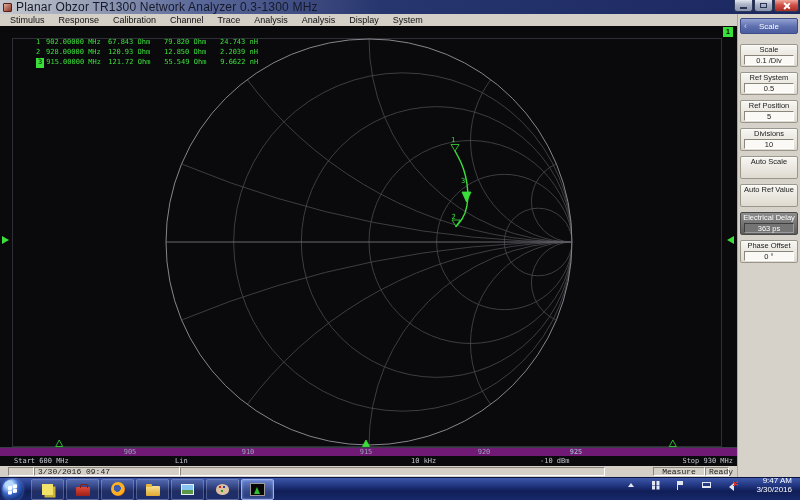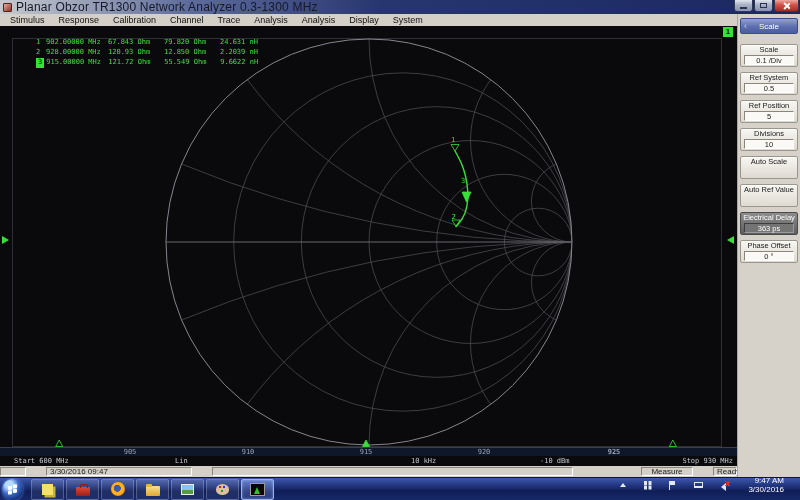--- a/index.html
+++ b/index.html
@@ -36,21 +36,21 @@
   #smith-svg { position:absolute; left:0; top:0; }
   .trace-header { position:absolute; left:2px; top:0; height:11px; font:7px "DejaVu Sans Mono",monospace;
     color:#3ae03a; white-space:pre; border-bottom:1px solid #28b828; padding:1px 4px 1px 1px; }
   .tr-chip { background:#3ae03a; color:#000; padding:0 1px; }
   .marker-table { position:absolute; left:0; top:12px; }
   .mrow { display:flex; height:10px; font:7px "DejaVu Sans Mono",monospace; color:#3ae03a; padding-left:36px; }
   .mnum { width:10px; } .mnum.active { background:#3ae03a; color:#000; width:auto; padding:0 2px; margin-right:2px; }
   .mfreq { width:62px; } .mres { width:56px; } .mrea { width:56px; } .mind { width:44px; }
   .trace-badge { position:absolute; left:723px; top:1px; width:10px; height:10px; background:#3ae03a;
     color:#000; font:bold 7px "Liberation Sans",sans-serif; text-align:center; line-height:10px; }
-  .freq-strip { position:absolute; left:0; top:421px; width:737px; height:9px; background:#0f172a; border-top:1px solid #3a3e48; }
+  .freq-strip { position:absolute; left:0; top:421px; width:737px; height:9px; background:#701a75; border-top:1px solid #3a3e48; }
   .tick-label { position:absolute; top:0; transform:translateX(-50%); font:7px "DejaVu Sans Mono",monospace; color:#9aa3b6; }
   .stim-row { position:absolute; left:0; top:430px; width:737px; height:10px; background:#0a0a0c; }
   .stim-item { position:absolute; top:1px; font:7px "DejaVu Sans Mono",monospace; color:#c2c6ce; white-space:pre; }
 
   
   .sidebar { width:63px; height:463px; background:#d6d2ca; border-left:1px solid #aba79f; padding:4px 2px 0 2px; }
   .side-header { height:16px; border:1px solid #3c4c88; border-radius:2px; display:flex; align-items:center; justify-content:center;
     background:linear-gradient(#93a1d2,#5d6eae 55%,#4c5da0); color:#fff; font-size:8px; position:relative; }
   .side-header .back-arrow { position:absolute; left:3px; color:#cdd6f2; font-size:9px; line-height:8px; }
   .side-btns { margin-top:10px; display:flex; flex-direction:column; gap:5px; }
@@ -58,21 +58,21 @@
     background:linear-gradient(#f7f6f2,#dedad0); box-shadow:0 1px 0 rgba(255,255,255,.7) inset; }
   .side-btn.single { display:flex; align-items:flex-start; justify-content:center; }
   .sb-label { font-size:7.5px; color:#1a1a1a; text-align:center; line-height:10px; white-space:nowrap; }
   .sb-value { margin:0 3px; height:10px; background:#faf9f6; border:1px solid; border-color:#8a867c #fff #fff #8a867c;
     font-size:7.5px; color:#222; text-align:center; line-height:9px; }
   .side-btn.dark { background:linear-gradient(#8d8d8d,#5d5d5d); border-color:#4a4a4a; box-shadow:none; }
   .side-btn.dark .sb-label { color:#fff; }
   .side-btn.dark .sb-value { background:#747474; color:#fff; border-color:#3e3e3e #9a9a9a #9a9a9a #3e3e3e; }
 
   
-  .statusbar { height:11px; background:#d4d0c8; display:flex; gap:20px; padding:1px 0; }
+  .statusbar { height:11px; background:#d4d0c8; display:flex; gap:0; padding:1px 8px;font-family:Liberation Mono, monospace; }
   .sb-box { border:1px solid; border-color:#8a867c #fff #fff #8a867c; background:#d4d0c8;
     font-size:8px; line-height:8px; color:#222; padding:0 3px; white-space:nowrap; }
   .sb-box.grip { width:26px; } .sb-box.datetime { width:146px; } .sb-box.filler { flex:1; }
   .sb-box.measure { width:52px; text-align:center;margin-left:48px; } .sb-box.ready { width:24px; text-align:center; }
 
   
   .taskbar { height:23px; background:linear-gradient(#3d58ab,#1d3078 40%,#101e57 60%,#17296b);
     border-top:1px solid #0a1340; display:flex; align-items:center; padding:0 2px; position:relative; }
   .start-orb { width:21px; height:21px; border-radius:50%; margin-right:8px; position:relative;
     background:radial-gradient(circle at 35% 28%, #b8dcff 0 18%, #3a68cc 45%, #123078 78%, #0a1c50 100%);
@@ -93,21 +93,21 @@
   .icon-file-explorer { width:14px; height:10px; background:linear-gradient(#f8e090,#e0a830); border-radius:1px; margin-top:3px; }
   .icon-file-explorer::before { content:''; position:absolute; left:0; top:-2px; width:6px; height:3px;
     background:#e8b838; border-radius:1px 1px 0 0; }
   .icon-photo-viewer { width:13px; height:11px; border:1.5px solid #e8ecf4;
     background:linear-gradient(#88c4f0 55%, #5a9848 55%); }
   .icon-paint { width:13px; height:11px; background:#dcc0a0; border-radius:50% 50% 45% 45%;
     background-image:radial-gradient(circle 1.5px at 4px 3px,#d02020 98%,transparent), radial-gradient(circle 1.5px at 8px 3px,#2040c0 98%,transparent), radial-gradient(circle 1.5px at 6px 7px,#20a020 98%,transparent); }
   .icon-network-analyzer { width:15px; height:13px; background:#060606; border:1px solid #9a9a9a; }
   .icon-network-analyzer::after { content:''; position:absolute; left:3px; top:3px; width:0; height:0;
     border-left:3.5px solid transparent; border-right:3.5px solid transparent; border-bottom:7px solid #30c030; }
-  .tray { position:absolute; right:16px; top:0; height:14px; display:flex; align-items:center; gap:18px; }
+  .tray { position:absolute; right:8px; top:0; height:14px; display:flex; align-items:center; gap:18px; }
   .tr-up { width:0; height:0; border-left:3px solid transparent; border-right:3px solid transparent; border-bottom:4px solid #e2e7f2; }
   .tr-grid { width:3.5px; height:3.5px; background:#e2e7f2; box-shadow:4.5px 0 0 #e2e7f2, 0 4.5px 0 #e2e7f2, 4.5px 4.5px 0 #e2e7f2; margin:-4px 4px 0 0; }
   .tr-flag { position:relative; width:7px; height:9px; }
   .tr-flag::before { content:''; position:absolute; left:0; top:0; width:1px; height:9px; background:#e2e7f2; }
   .tr-flag::after { content:''; position:absolute; left:1px; top:0; width:5px; height:4px; background:#e2e7f2; }
   .tr-net { width:9px; height:6px; border:1px solid #e2e7f2; border-bottom:2px solid #e2e7f2; }
   .tr-vol { position:relative; width:9px; height:8px; }
   .tr-vol::before { content:''; position:absolute; left:0; top:2px; width:0; height:0;
     border-top:4px solid transparent; border-bottom:4px solid transparent; border-right:5px solid #e2e7f2; }
   .tr-vol::after { content:''; position:absolute; right:0; top:0; width:5px; height:5px;
@@ -190,21 +190,21 @@
             <polygon points="362.5,420.5 369.5,420.5 366,414" fill="#3ae03a" stroke="#3ae03a" stroke-width="0.8"></polygon>
             <polygon points="2,210 2,218 9,214" fill="#3ae03a"></polygon>
             <polygon points="734,210 734,218 727,214" fill="#3ae03a"></polygon>
           </svg>
         <div class="marker-table" id="marker-table">
             <div class="mrow">
               <span class="mnum">1</span>
               <span class="mfreq">902.00000 MHz</span>
               <span class="mres">67.843 Ohm</span>
               <span class="mrea">79.820 Ohm</span>
-              <span class="mind">24.631 nH</span>
+              <span class="mind">24.743 nH</span>
             </div>
             <div class="mrow">
               <span class="mnum">2</span>
               <span class="mfreq">928.00000 MHz</span>
               <span class="mres">120.93 Ohm</span>
               <span class="mrea">12.850 Ohm</span>
               <span class="mind">2.2039 nH</span>
             </div>
             <div class="mrow">
               <span class="mnum active">3</span>
@@ -213,21 +213,21 @@
               <span class="mrea">55.549 Ohm</span>
               <span class="mind">9.6622 nH</span>
             </div>
           </div>
         <div class="trace-badge">1</div>
         <div class="freq-strip" id="freq-strip">
             <span class="tick-label" style="left: 130px;">905</span>
             <span class="tick-label" style="left: 248px;">910</span>
             <span class="tick-label" style="left: 366px;">915</span>
             <span class="tick-label" style="left: 484px; text-align: center;">920</span>
-            <span class="tick-label" style="left: 614px; font-weight: bold;">925</span>
+            <span class="tick-label" style="left: 576px; font-weight: bold;">925</span>
           </div>
         <div class="stim-row" id="stim-row">
             <span class="stim-item" style="left: 14px;">Start 600 MHz</span>
             <span class="stim-item" style="left: 175px;">Lin</span>
             <span class="stim-item" style="left: 293px; margin-top: 24px;">201</span>
             <span class="stim-item" style="left: 411px;">10 kHz</span>
             <span class="stim-item" style="left: 540px;">-10 dBm</span>
             <span class="stim-item" style="right: 4px;">Stop 930 MHz</span>
           </div>
       </div>

